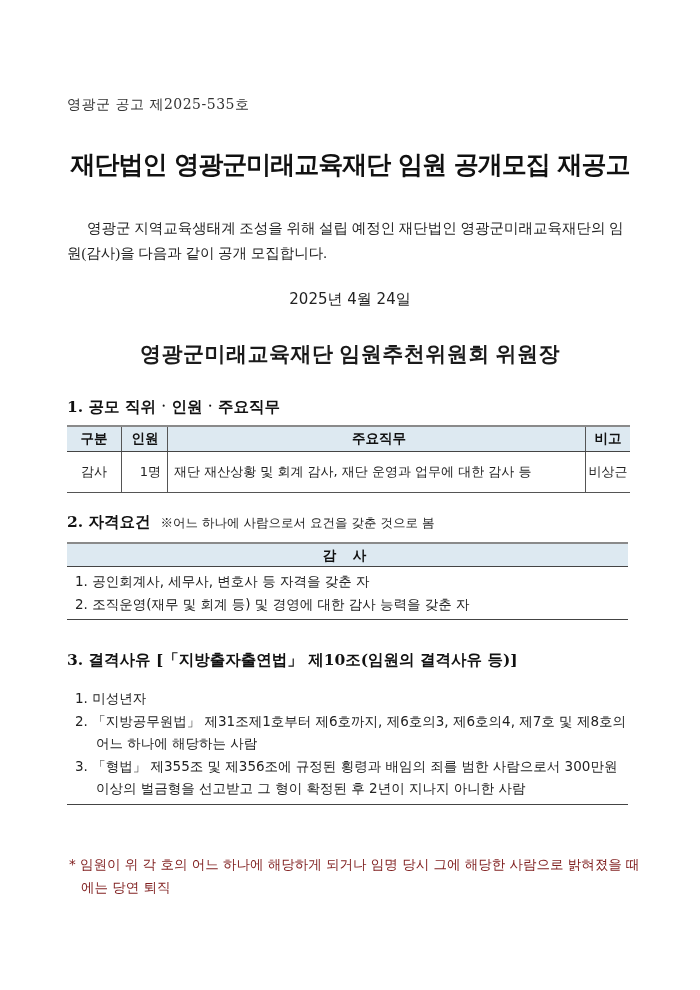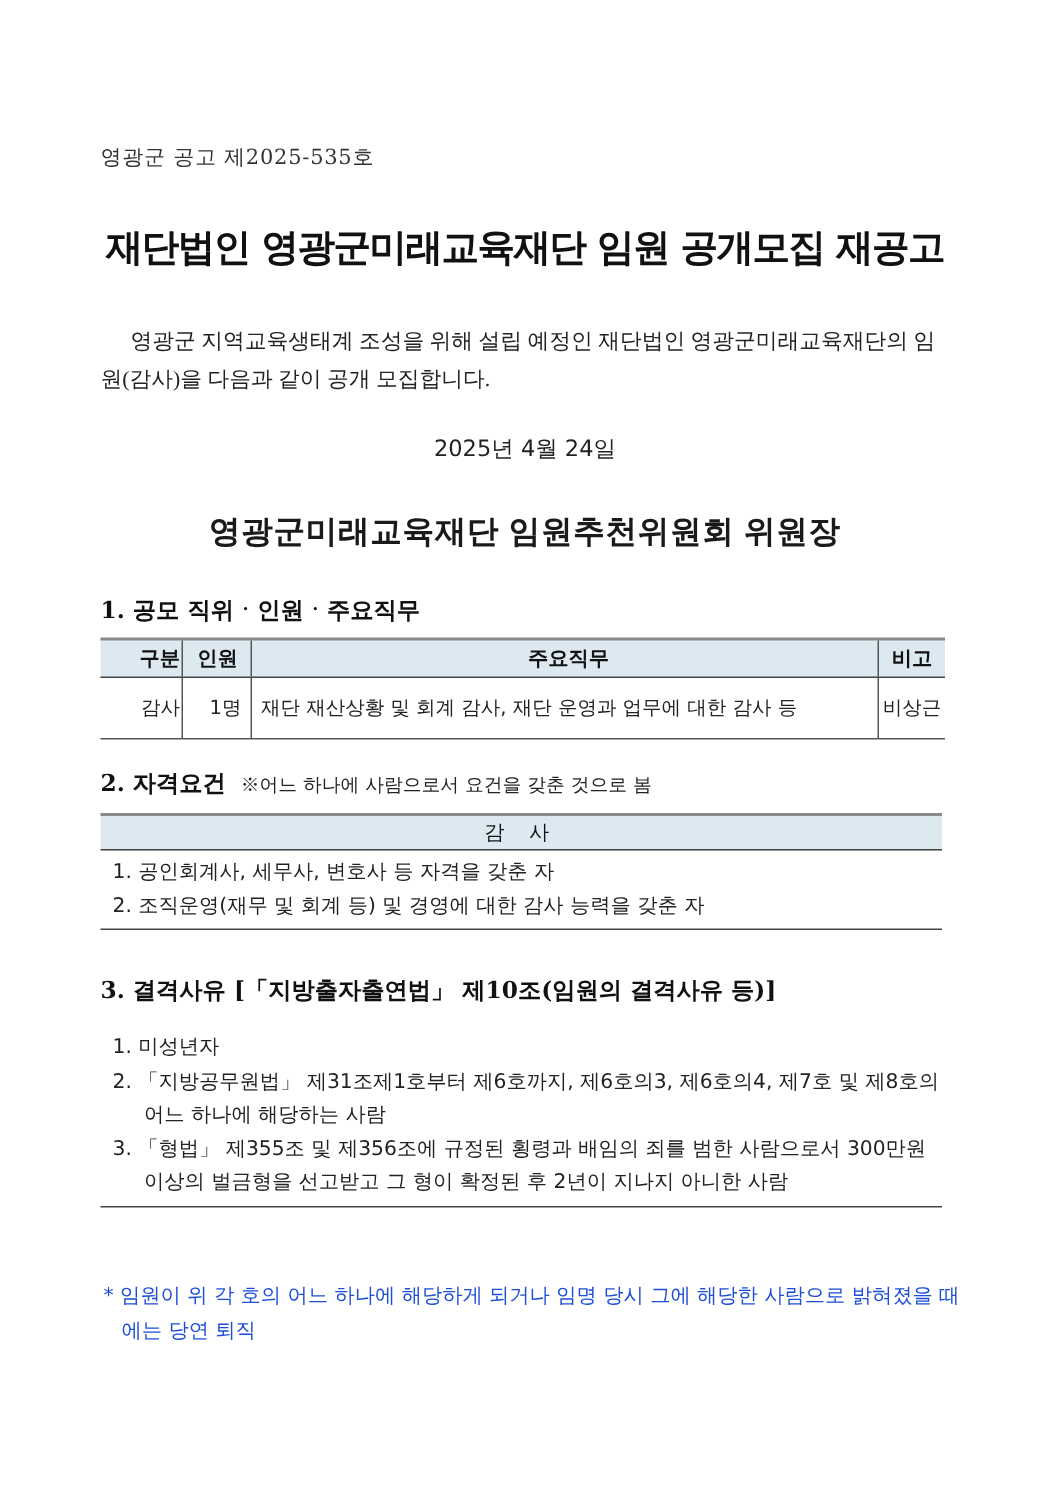--- a/index.html
+++ b/index.html
@@ -7,45 +7,45 @@
     width: 700px; height: 990px; position: relative; overflow: hidden;
     font-family: "DejaVu Sans", "Liberation Sans", sans-serif;
     color: #1a1a1a;
   }
   .abs { position: absolute; }
   .notice-no { left: 67px; top: 96px; font-size: 14px; color: #333; font-family: "DejaVu Serif", serif; letter-spacing: 0.5px; }
   .title { left: 67px; top: 148px; width: 566px; text-align: center; font-size: 25px; font-weight: bold; letter-spacing: -1px; color: #111; }
   .intro { left: 67px; top: 216px; width: 566px; font-size: 14.5px; line-height: 25px; font-family: Liberation Serif, serif; color: #222; }
   .intro .indent { display: inline-block; width: 20px; }
   .date { left: 0; top: 290px; width: 700px; text-align: center; font-size: 15px; color: #222; }
-  .signer { left: 0; top: 340px; width: 700px; text-align: center; font-size: 21px; font-weight: bold; font-family: Liberation Sans, sans-serif; letter-spacing: 0.5px; }
+  .signer { left: 0; top: 340px; width: 700px; text-align: center; font-size: 21px; font-weight: bold; font-family: Liberation Serif, serif; letter-spacing: 0.5px; }
   .sec-title { left: 67px; font-size: 15.5px; font-weight: bold; font-family: "DejaVu Serif", serif; color: #111; }
   .sec-title .note { font-weight: normal; font-size: 12.5px; margin-left: 10px; color: #222; }
   table.duty {
     left: 67px; top: 425px; width: 563px; border-collapse: collapse; font-size: 13px;
   }
   table.duty th {
     background: #dde9f1; font-weight: bold; height: 22px; border-top: 2px solid #8a8a8a;
     border-bottom: 1px solid #444; font-size: 13.5px; color: #111;
   }
   table.duty td { height: 38px; border-bottom: 1.5px solid #555; color: #222; }
   table.duty th + th, table.duty td + td { border-left: 1px solid #555; }
-  .col1 { width: 52px; text-align: right; }
+  .col1 { width: 52px; text-align: center; }
   .col2 { width: 38px; text-align: right; padding-right: 6px; }
   .col3 { padding-left: 6px; }
   th.col3 { text-align: center; }
   .col4 { width: 42px; text-align: center; }
   .box { left: 67px; width: 561px; }
   .box-head {
     background: #dde9f1; border-top: 2px solid #8a8a8a; border-bottom: 1.5px solid #444;
-    height: 22px; line-height: 22px; text-align: center; font-size: 13.5px; font-weight: normal; letter-spacing: 6px; color: #111;
+    height: 22px; line-height: 22px; text-align: center; font-size: 13.5px; font-weight: bold; letter-spacing: 6px; color: #111;
   }
   .box-body { border-bottom: 1.5px solid #444; padding: 3px 0 4px 8px; font-size: 13.5px; line-height: 22.5px; color: #222; }
   .box-body .hang { padding-left: 21px; text-indent: -21px; }
-  .footnote { left: 67px; top: 853px; width: 566px; font-size: 13.5px; line-height: 22.5px; color: #1d4ed8; padding-left: 14px; text-indent: -12px; }
+  .footnote { left: 67px; top: 853px; width: 566px; font-size: 13.5px; line-height: 22.5px; color: #7f1d1d; padding-left: 14px; text-indent: -12px; }
 </style>
 </head>
 <body>
 
 <div class="abs notice-no">영광군 공고 제2025-535호</div>
 
 <div class="abs title">재단법인 영광군미래교육재단 임원 공개모집 재공고</div>
 
 <div class="abs intro"><span class="indent"></span><span>영광군 지역교육생태계 조성을 위해 설립 예정인 재단법인 영광군미래교육재단의 임원(감사)을 다음과 같이 공개 모집합니다.</span></div>
 

